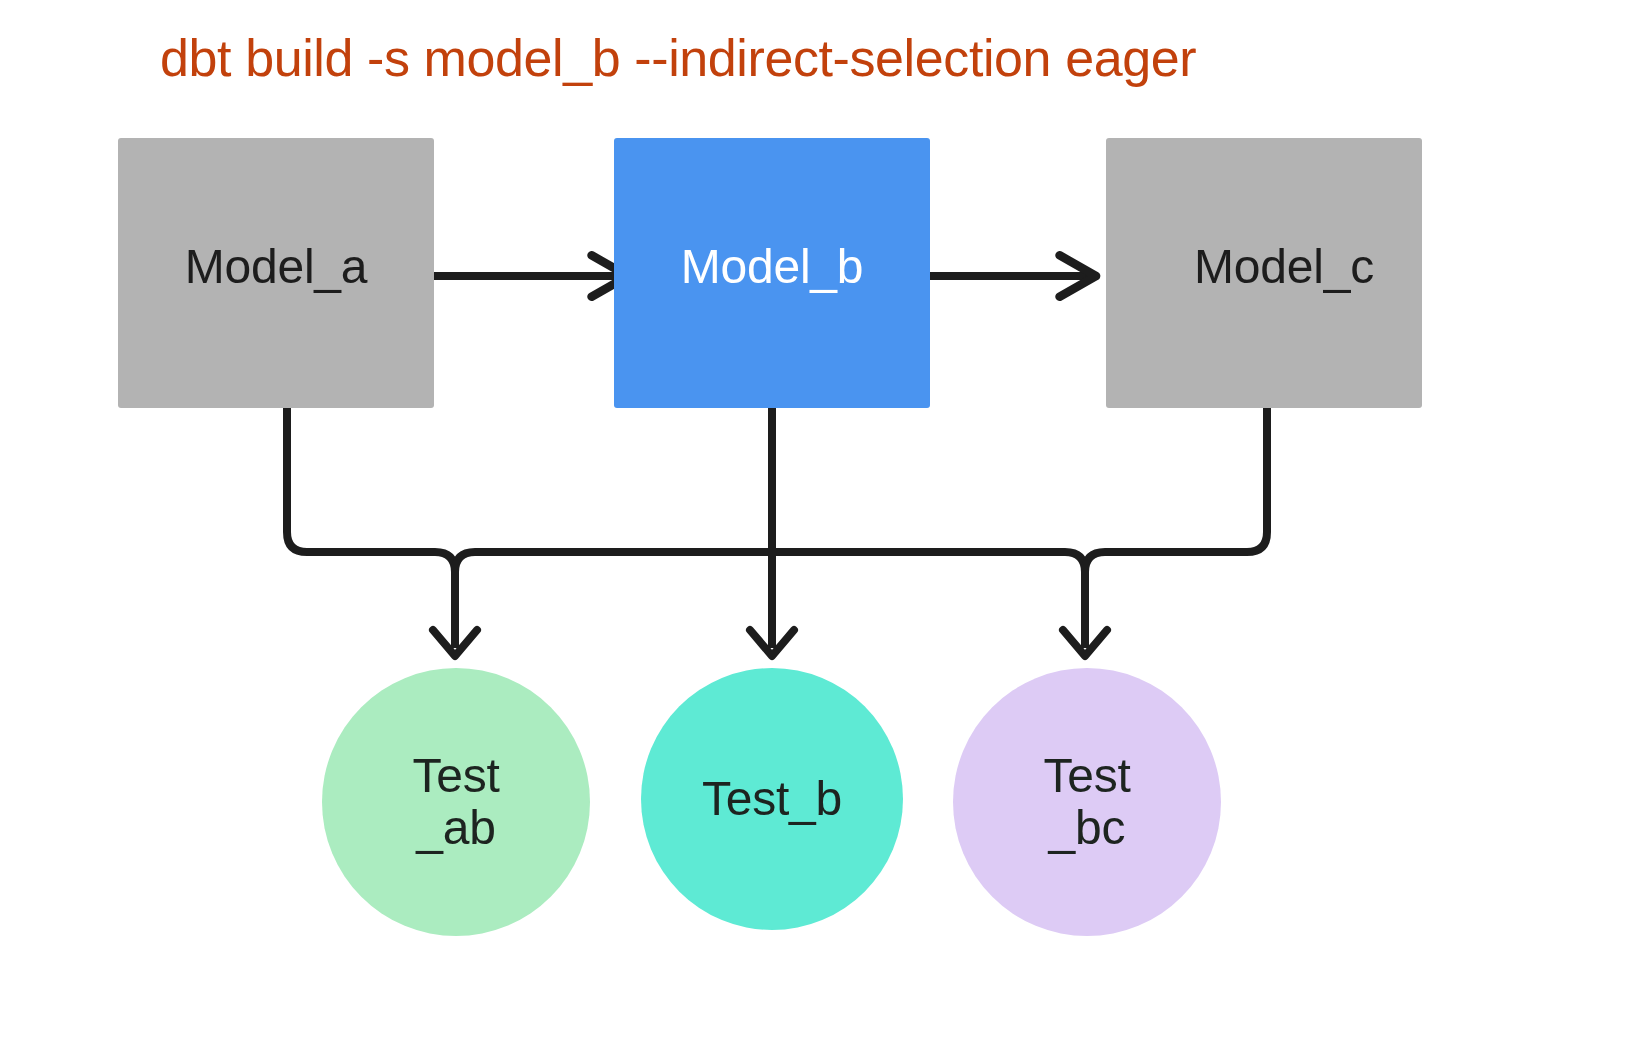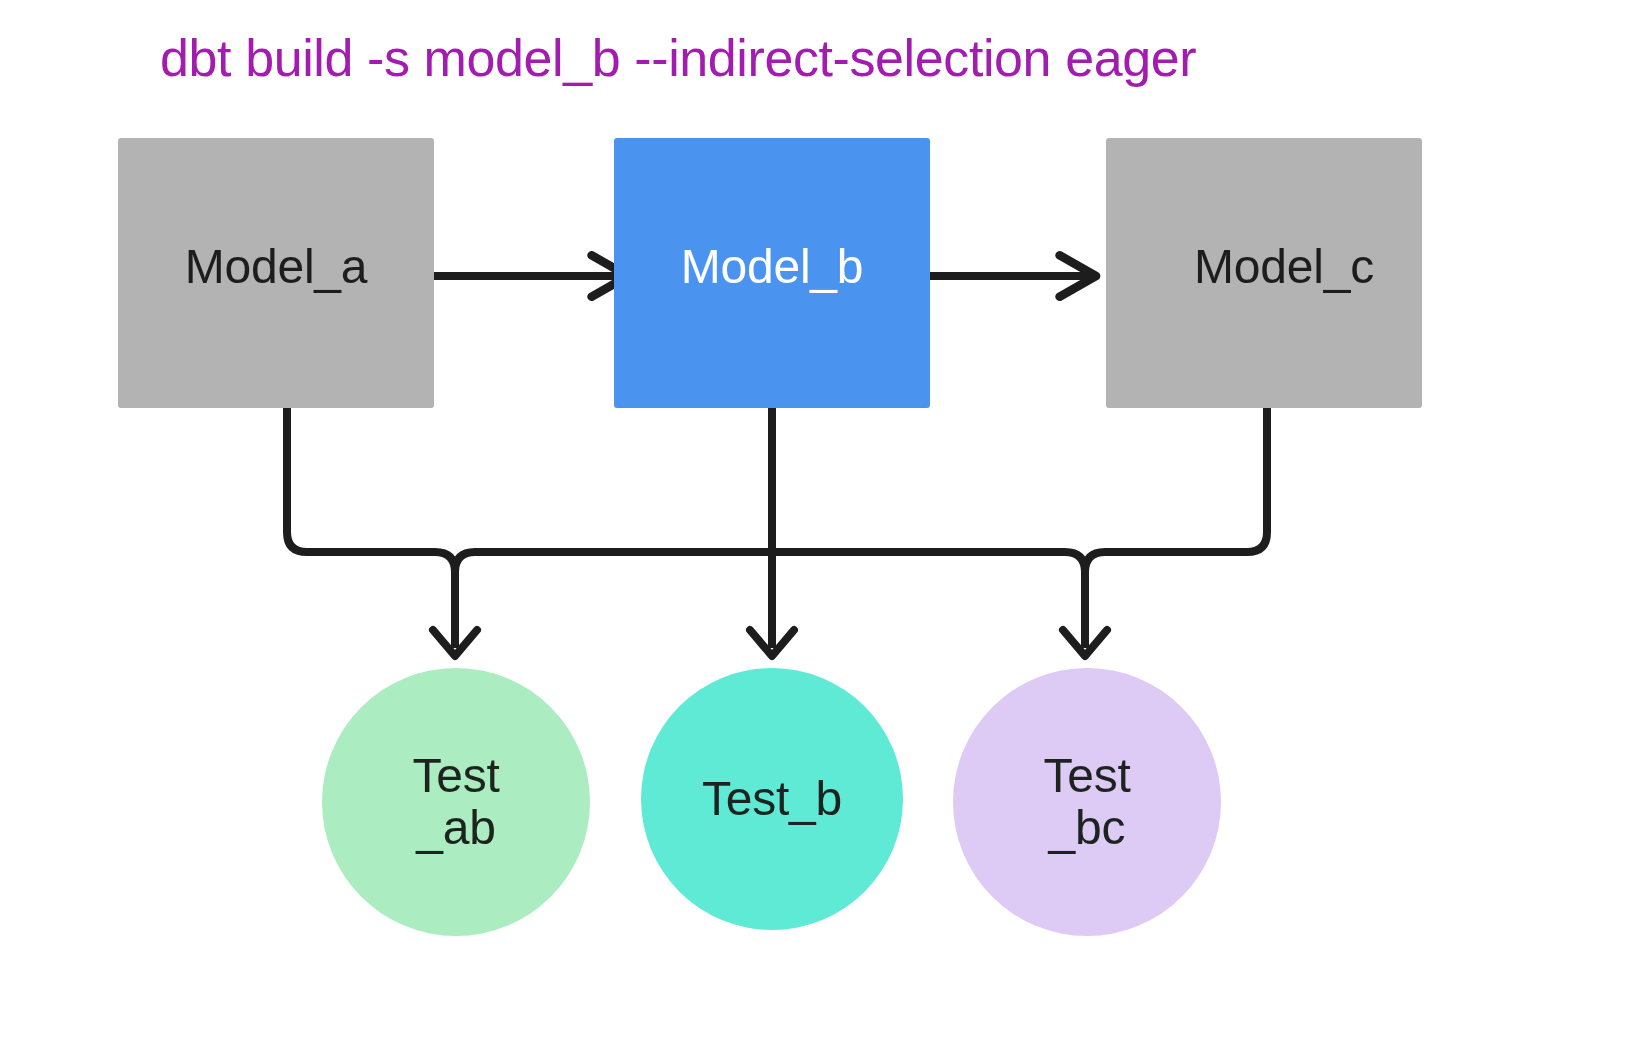--- a/index.html
+++ b/index.html
@@ -26,21 +26,21 @@
     width: 1630px;
     height: 1060px;
     pointer-events: none;
   }
   .title {
     position: absolute;
     left: 160px;
     top: 26px;
     font-size: 52px;
     line-height: 64px;
-    color: #a21caf;
+    color: #c2410c;
     letter-spacing: -0.4px;
     white-space: nowrap;
   }
   .node-box {
     position: absolute;
     display: flex;
     align-items: center;
     justify-content: center;
     border-radius: 3px;
     box-sizing: border-box;

